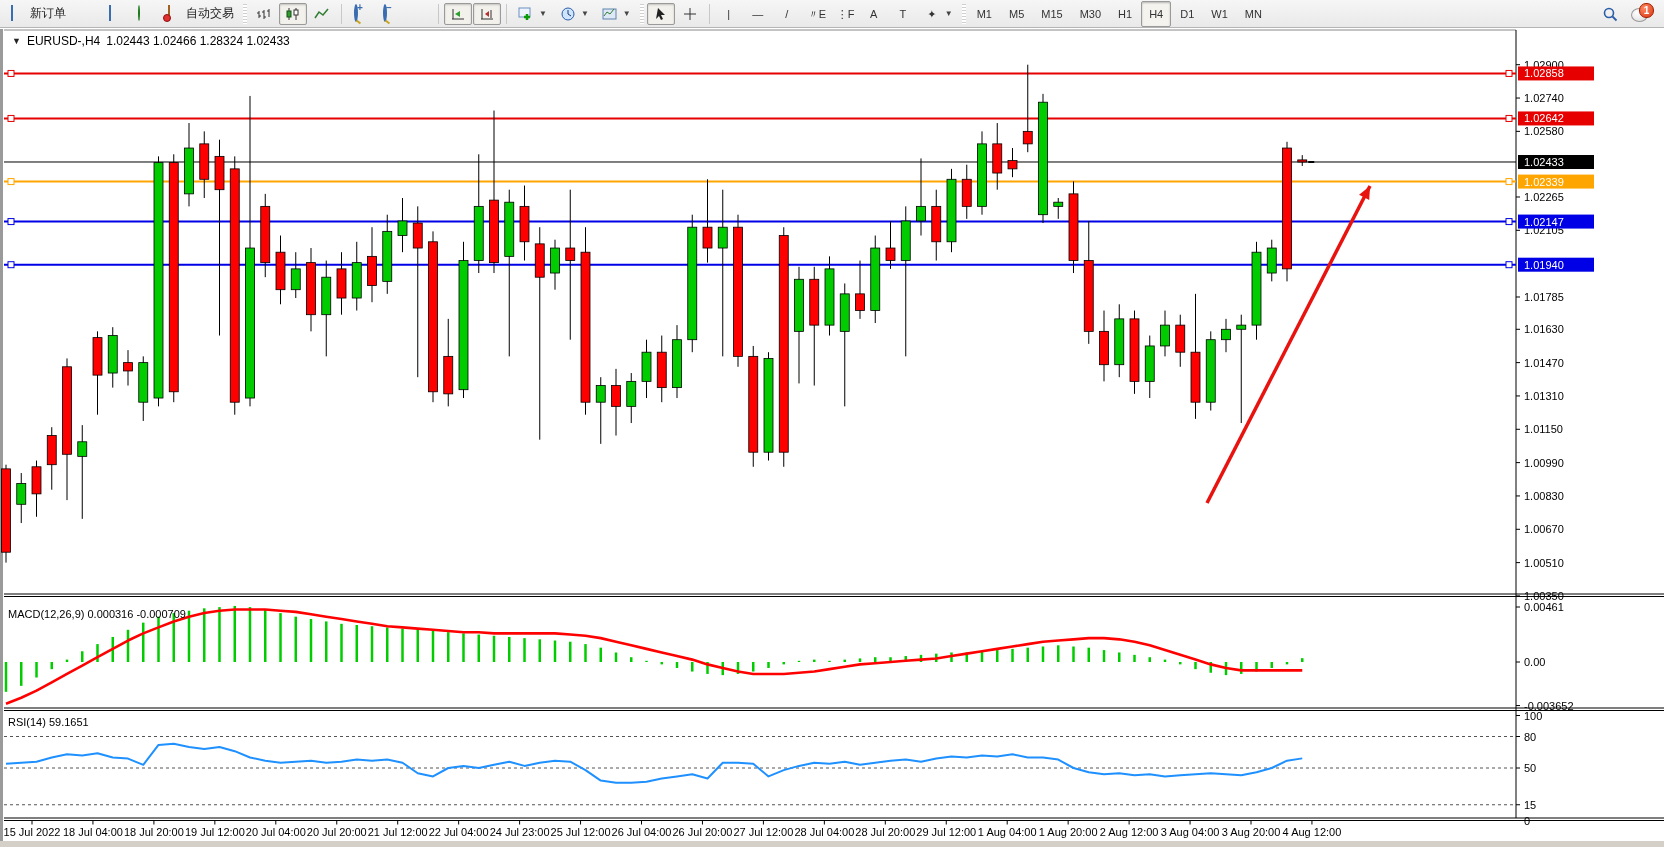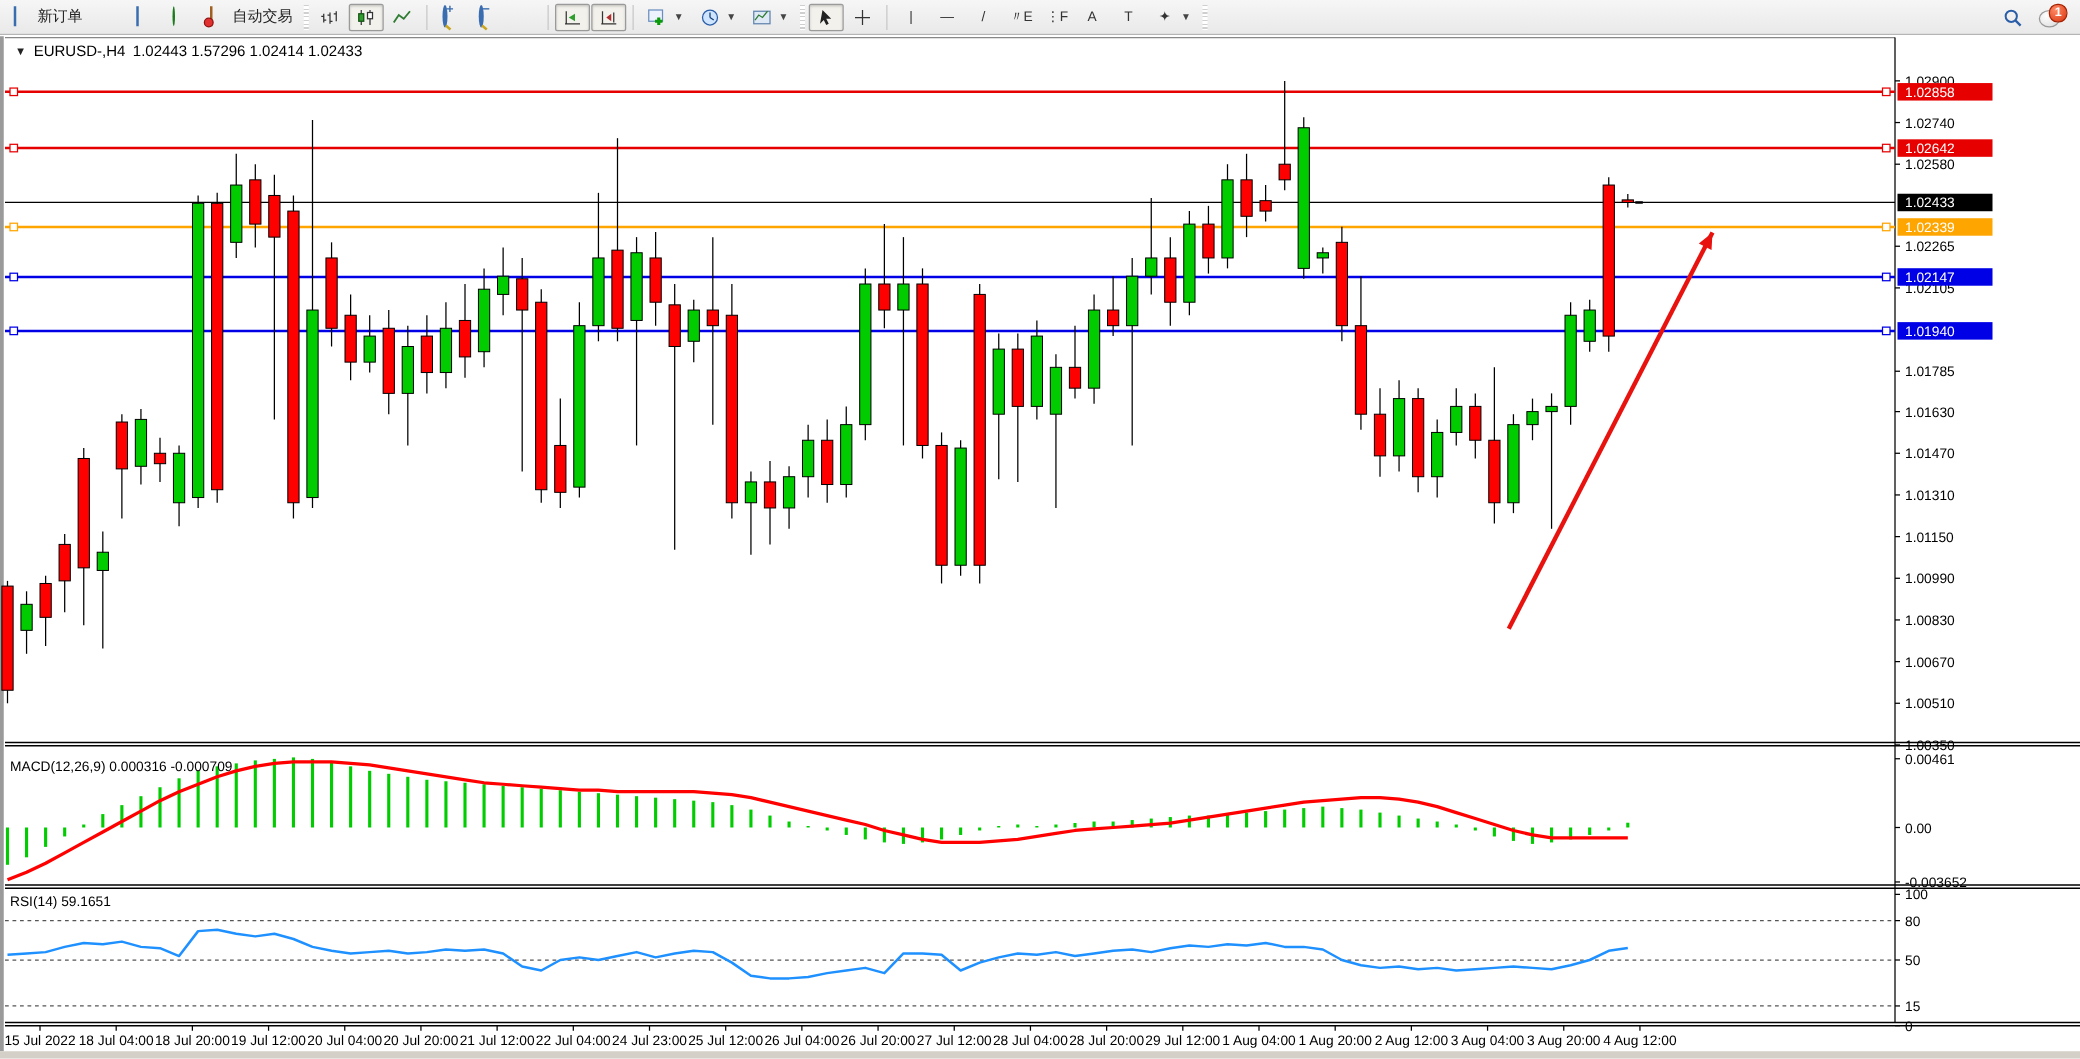--- a/index.html
+++ b/index.html
@@ -178,20 +178,31 @@
       <span class="mini">A</span>
     </div>
   <div class="tbtn">
       <span class="mini">T</span>
     </div>
   <div class="tbtn">
       <span class="mini">✦</span>
       <span class="caret">▼</span>
     </div>
   <div class="grip"></div>
+  <div id="tfbar" style="display:flex;gap:1px;">
+      <div class="tfbtn">M1</div>
+      <div class="tfbtn">M5</div>
+      <div class="tfbtn">M15</div>
+      <div class="tfbtn">M30</div>
+      <div class="tfbtn">H1</div>
+      <div class="tfbtn pressed">H4</div>
+      <div class="tfbtn">D1</div>
+      <div class="tfbtn">W1</div>
+      <div class="tfbtn">MN</div>
+    </div>
   <div class="spacer"></div>
   <div class="tbtn">
       <span class="ic">
         <svg width="16" height="16">
           <circle cx="7" cy="7" r="4.5" fill="none" stroke="#2a5da8" stroke-width="1.6"></circle>
           <path d="M10.5 10.5l4 4" stroke="#2a5da8" stroke-width="1.8"></path>
         </svg>
       </span>
     </div>
   <div class="tbtn" style="margin-right:6px;">
@@ -595,16 +606,16 @@
     <line x1="1251" y1="820.5" x2="1251" y2="824.5" stroke="#000"></line>
     <text x="1251" y="836" font-size="11" fill="#000" text-anchor="middle" font-family="Liberation Sans, sans-serif">3 Aug 20:00</text>
     <line x1="1311.95" y1="820.5" x2="1311.95" y2="824.5" stroke="#000"></line>
     <text x="1311.95" y="836" font-size="11" fill="#000" text-anchor="middle" font-family="Liberation Sans, sans-serif">4 Aug 12:00</text>
     <line x1="1308.25" y1="161.99166666666565" x2="1314.25" y2="161.99166666666565" stroke="#000" stroke-width="2"></line>
   </svg>
 
 <div class="ovl" id="symtitle">
   <span class="tri">▼</span>
   <span>EURUSD-,H4</span>
-  <span>1.02443 1.57296 1.02414 1.02433</span>
+  <span>1.02443 1.02466 1.28324 1.02433</span>
 </div>
 <div class="ovl" id="macdlabel">MACD(12,26,9) 0.000316 -0.000709</div>
 <div class="ovl" id="rsilabel">RSI(14) 59.1651</div>
 
 </body></html>

